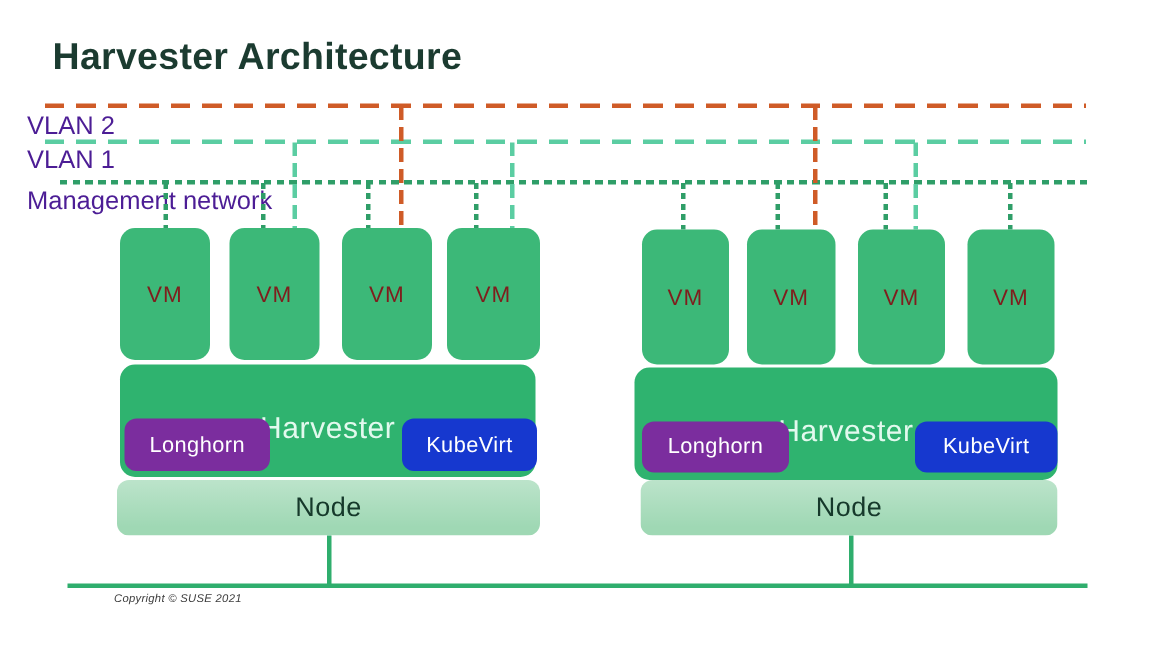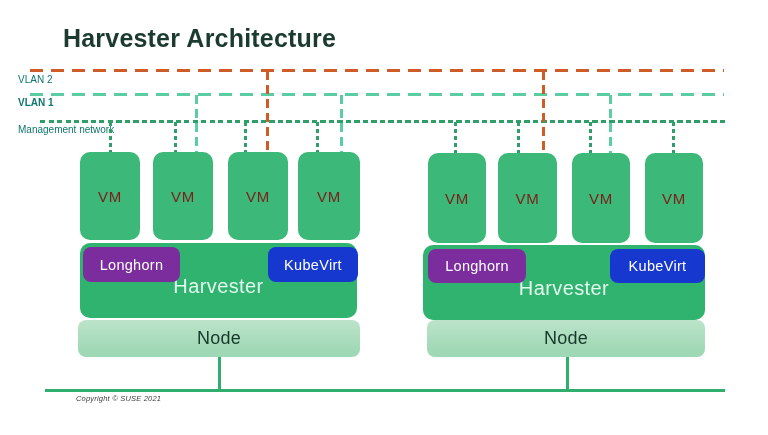--- a/index.html
+++ b/index.html
@@ -5,21 +5,21 @@
   html,body { margin:0; padding:0; background:#ffffff; }
   #canvas {
     position:relative; width:768px; height:435px; overflow:hidden;
     background:#ffffff; font-family:"Liberation Sans", sans-serif;
   }
   .title {
     position:absolute; left:35px; top:24px;
     font-size:25px; font-weight:700; letter-spacing:0.2px;
   }
   .netlabel {
-    position:absolute; font-size:10px; color:#0f766e; white-space:nowrap;
+    position:absolute; font-size:17px; color:#4c1d95; white-space:nowrap;
   }
   
   .hline {
     position:absolute; height:3px;
     background:repeating-linear-gradient(90deg, var(--c) 0, var(--c) 13px, transparent 13px, transparent 21px);
   }
   .hline.dotted {
     height:2.5px;
     background:repeating-linear-gradient(90deg, var(--c) 0, var(--c) 5px, transparent 5px, transparent 8.5px);
   }
@@ -38,45 +38,45 @@
     font-size:15px; letter-spacing:0.8px;
   }
   .harvester { position:absolute; border-radius:10px; }
   .harvester .hv-label {
     position:absolute; left:0; right:0; top:32px; text-align:center;
     font-size:20px; color:rgba(242,255,248,0.92); letter-spacing:0.4px;
   }
   .sub {
     position:absolute; border-radius:8px; color:#ffffff;
     display:flex; align-items:center; justify-content:center;
-    font-size:14.5px; letter-spacing:0.3px;
+    font-size:14.5px; letter-spacing:0.3px;margin-top:32px;
   }
   .node {
     position:absolute; border-radius:8px;
     background-image:linear-gradient(180deg, rgba(255,255,255,0.30), rgba(255,255,255,0) 85%);
     display:flex; align-items:center; justify-content:center;
     font-size:18px; color:#16392b; letter-spacing:0.3px;
   }
   .solid-v { position:absolute; width:2.5px; }
   .solid-h { position:absolute; height:2.5px; }
   .copyright { position:absolute; font-size:7.5px; color:#3c3c3c; letter-spacing:0.2px; }
 </style>
 </head>
 <body>
 
 <div id="canvas">
 
-  <div class="title" style="color: rgb(27, 59, 48); margin-left: 28px;">Harvester Architecture</div>
+  <div class="title" style="color: rgb(27, 59, 48);">Harvester Architecture</div>
 
   <div class="hline" style="left: 30px; top: 69px; width: 694px; --c: #cf5b27;"></div>
   <div class="hline" style="left: 30px; top: 93px; width: 694px; --c: #5bcda2;"></div>
   <div class="hline dotted" style="left: 40px; top: 120px; width: 685px; --c: #2f9e68;"></div>
 
   <div class="netlabel" style="left:18px; top:74px;">VLAN 2</div>
-  <div class="netlabel" style="left:18px; top:97px;font-weight:bold;">VLAN 1</div>
+  <div class="netlabel" style="left:18px; top:97px;">VLAN 1</div>
   <div class="netlabel" style="left:18px; top:124px;text-align:center;">Management network</div>
 
   <div class="vline dotted" style="left: 109px; top: 122px; height: 30px; --c: #2f9e68;"></div>
   <div class="vline dotted" style="left: 174px; top: 122px; height: 30px; --c: #2f9e68;"></div>
   <div class="vline" style="left: 195px; top: 95px; height: 57px; --c: #5bcda2;"></div>
   <div class="vline dotted" style="left: 244px; top: 122px; height: 30px; --c: #2f9e68;"></div>
   <div class="vline" style="left: 266px; top: 71px; height: 81px; --c: #cf5b27;"></div>
   <div class="vline dotted" style="left: 316px; top: 122px; height: 30px; --c: #2f9e68;"></div>
   <div class="vline" style="left: 340px; top: 95px; height: 57px; --c: #5bcda2;"></div>
 

